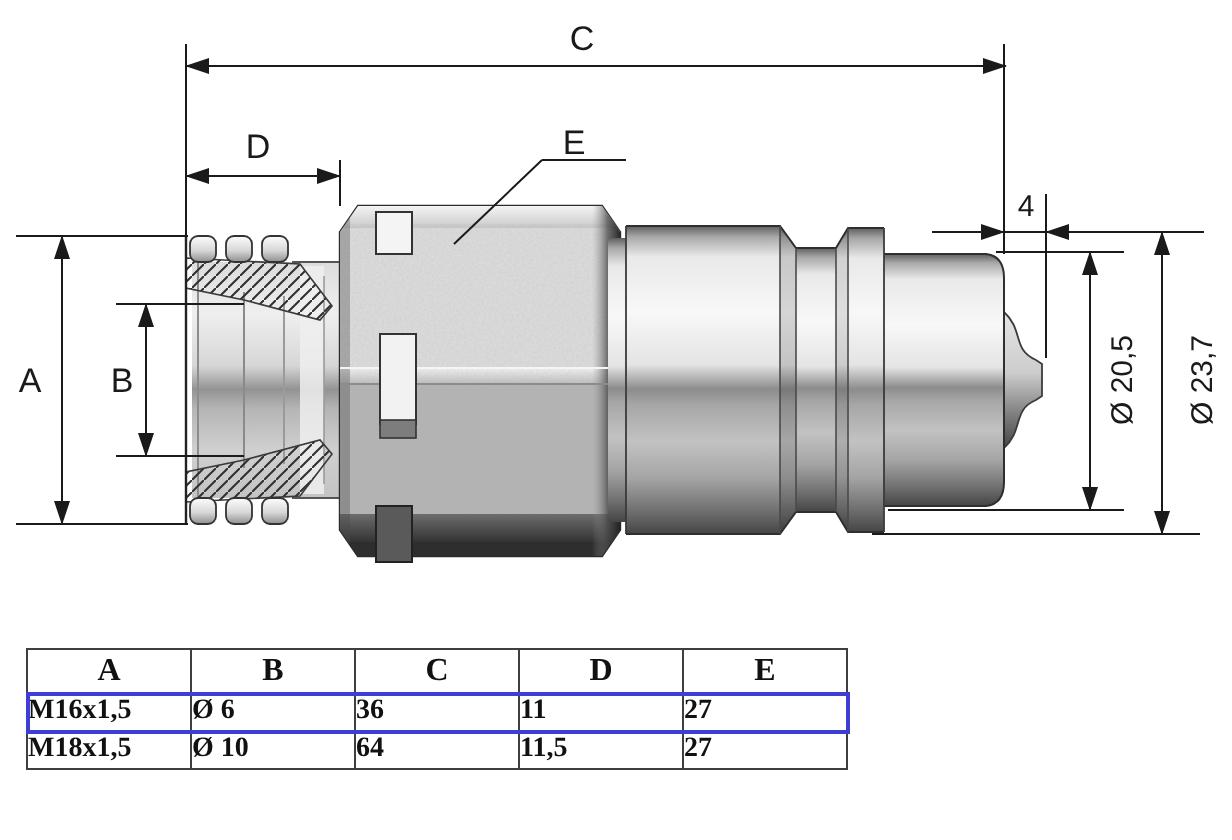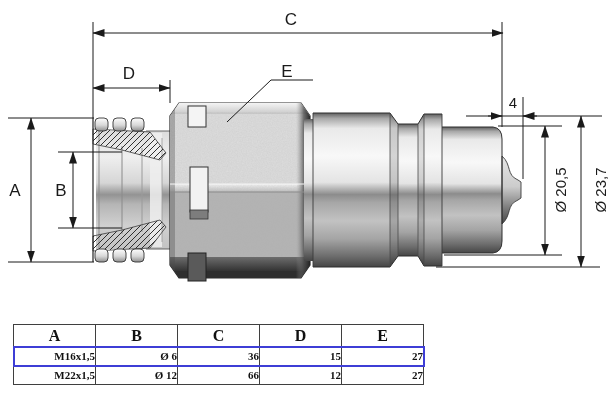--- a/index.html
+++ b/index.html
@@ -19,21 +19,21 @@
     position:absolute; left:13px; top:324px; width:411px;
     border-collapse:collapse; table-layout:fixed;
     font-family:"Liberation Serif", serif; color:#111;
   }
   .spec-table th {
     border:1px solid #3f3f3f; height:21px;
     font-size:16px; font-weight:bold; text-align:center; padding:0;
   }
   .spec-table td {
     border:1px solid #3f3f3f; height:18px;
-    font-size:11px; font-weight:bold; text-align:right; padding:0;
+    font-size:14px; font-weight:bold; text-align:left; padding:0;
   }
   .spec-table tr.selected { outline:2px solid var(--selection-color,#3e3ed6); outline-offset:-1px; }
 </style>
 </head>
 <body>
 
 <div class="page">
 
   <svg class="drawing" width="616" height="315" viewBox="0 0 616 315">
     <defs>
@@ -242,25 +242,25 @@
         <th>C</th>
         <th>D</th>
         <th>E</th>
       </tr>
     </thead>
     <tbody>
       <tr class="selected">
         <td>M16x1,5</td>
         <td>Ø 6</td>
         <td>36</td>
-        <td>15</td>
+        <td>11</td>
         <td>27</td>
       </tr>
       <tr>
-        <td>M22x1,5</td>
-        <td>Ø 12</td>
-        <td>66</td>
-        <td>12</td>
+        <td>M18x1,5</td>
+        <td>Ø 10</td>
+        <td>64</td>
+        <td>11,5</td>
         <td>27</td>
       </tr>
     </tbody>
   </table>
 </div>
 
 </body></html>

